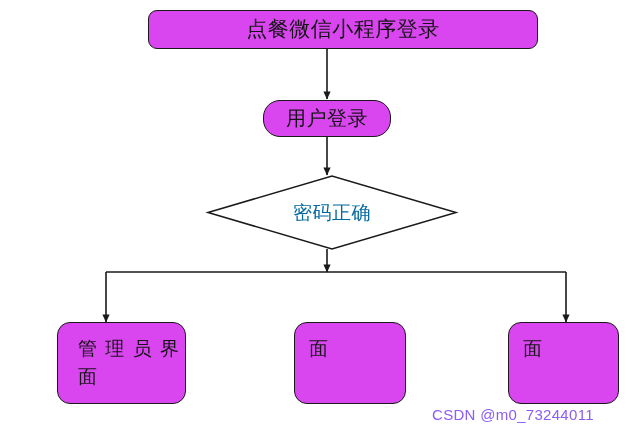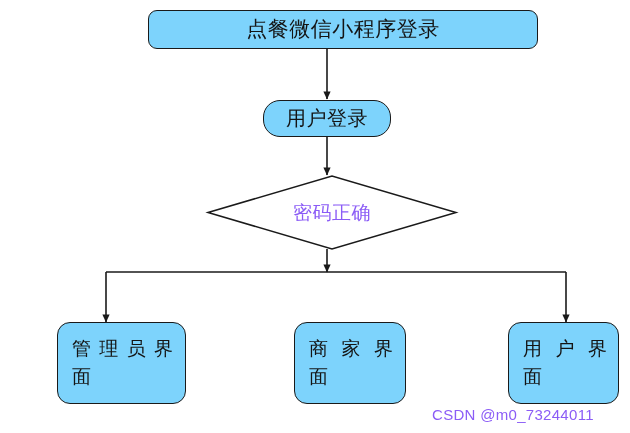--- a/index.html
+++ b/index.html
@@ -19,21 +19,21 @@
     position: absolute;
     left: 0;
     top: 0;
     width: 630px;
     height: 433px;
   }
   .node {
     position: absolute;
     box-sizing: border-box;
     border: 1.4px solid #1a1a1a;
-    background: #7dd3fc;
+    background: #d946ef;
     display: flex;
     align-items: center;
     color: #141414;
   }
   .node-text {
     display: block;
     width: 100%;
     line-height: 1.25;
     white-space: pre-line;
   }
@@ -77,21 +77,21 @@
     position: absolute;
     left: 0;
     top: 0;
     width: 248px;
     height: 73px;
     display: flex;
     align-items: center;
     justify-content: center;
     font-size: 19px;
     letter-spacing: 0.5px;
-    color: #8b5cf6;
+    color: #0369a1;
   }
   
   .leaf-node {
     top: 322px;
     height: 82px;
     border-radius: 13px;
     align-items: flex-start;
   }
   .leaf-node .line1 {
     display: block;
@@ -99,20 +99,21 @@
     text-align-last: justify;
   }
   .leaf-node .line2 {
     display: block;
     text-align: left;
     text-align-last: left;
   }
   #node-admin-ui {
     left: 57px;
     width: 129px;
+    justify-content: center;
   }
   #node-admin-ui .leaf-inner { width: 101px; }
   #node-merchant-ui {
     left: 294px;
     width: 112px;
   }
   #node-merchant-ui .leaf-inner { width: 84px; }
   #node-user-ui {
     left: 508px;
     width: 111px;
@@ -175,25 +176,23 @@
 
 <div class="node leaf-node" id="node-admin-ui">
   <div class="leaf-inner">
     <span class="line1">管理员界</span>
     <span class="line2">面</span>
   </div>
 </div>
 
 <div class="node leaf-node" id="node-merchant-ui">
   <div class="leaf-inner">
-    <span class="line1">商家界</span>
     <span class="line2">面</span>
   </div>
 </div>
 
 <div class="node leaf-node" id="node-user-ui">
   <div class="leaf-inner">
-    <span class="line1">用户界</span>
     <span class="line2">面</span>
   </div>
 </div>
 
 <div id="watermark">CSDN @m0_73244011</div>
 
 </body></html>

